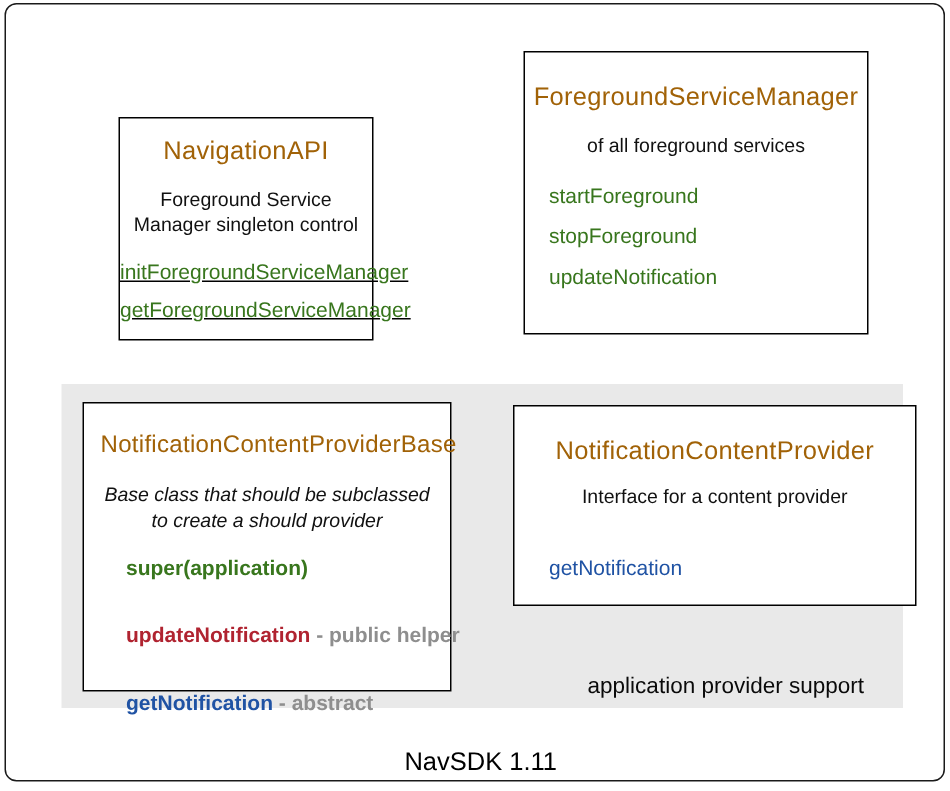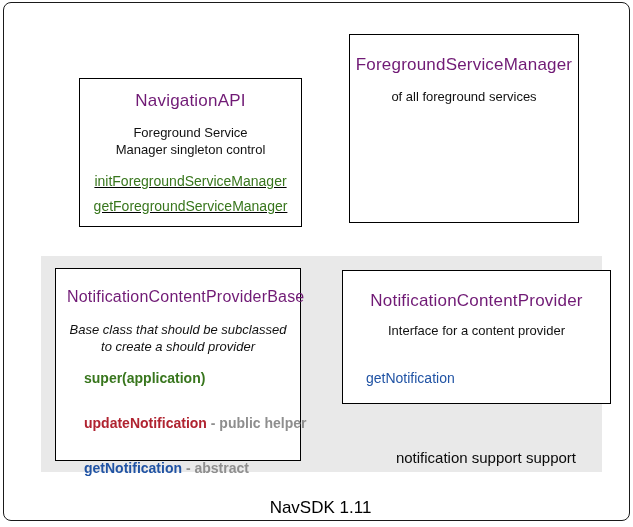--- a/index.html
+++ b/index.html
@@ -29,21 +29,21 @@
   .class-box {
     position: absolute;
     background: #ffffff;
     border: 1.5px solid #000000;
     box-sizing: border-box;
     text-align: center;
   }
   .box-title {
     font-size: 17px;
     line-height: 1.2;
-    color: #701a75;
+    color: #a16207;
     letter-spacing: 0.2px;
   }
   .box-title.compact {
     font-size: 16px;
     padding-left: 11px;
   }
   .box-desc {
     font-size: 13px;
     line-height: 1.3;
     color: #111111;
@@ -58,21 +58,21 @@
   .method-row {
     font-size: 14px;
     line-height: 1.2;
     white-space: nowrap;
   }
   .method-suffix {
     color: #8e8e8e;
   }
   
   .box-navigation-api {
-    left: 75px; top: 75px; width: 223px; height: 149px;
+    left: 75px; top: 75px; width: 170px; height: 149px;
     padding-top: 12px;
   }
   .box-navigation-api .box-desc { margin-top: 14px; }
   .box-navigation-api .methods { margin-top: 14px; }
   .box-navigation-api .method-row + .method-row { margin-top: 8px; }
 
   
   .box-fsm {
     left: 345px; top: 31px; width: 230px; height: 189px;
     padding-top: 20px;
@@ -142,24 +142,35 @@
           <span class="method-name" style="color: rgb(56, 118, 29);">getForegroundServiceManager</span>
         </div>
       </div>
     </div>
 
     <div class="class-box box-fsm">
       <div class="box-title">ForegroundServiceManager</div>
       <div class="box-desc">
         <div>of all foreground services</div>
       </div>
+      <div class="methods">
+        <div class="method-row">
+          <span class="method-name" style="color: rgb(56, 118, 29);">startForeground</span>
+        </div>
+        <div class="method-row">
+          <span class="method-name" style="color: rgb(56, 118, 29);">stopForeground</span>
+        </div>
+        <div class="method-row">
+          <span class="method-name" style="color: rgb(56, 118, 29);">updateNotification</span>
+        </div>
+      </div>
     </div>
 
     <div class="gray-region">
-      <div class="region-caption">notification support support</div>
+      <div class="region-caption">application provider support</div>
     </div>
 
     <div class="class-box box-ncpb">
       <div class="box-title compact">NotificationContentProviderBase</div>
       <div class="box-desc">
         <div>Base class that should be subclassed</div>
         <div>to create a should provider</div>
       </div>
       <div class="methods">
         <div class="method-row">

